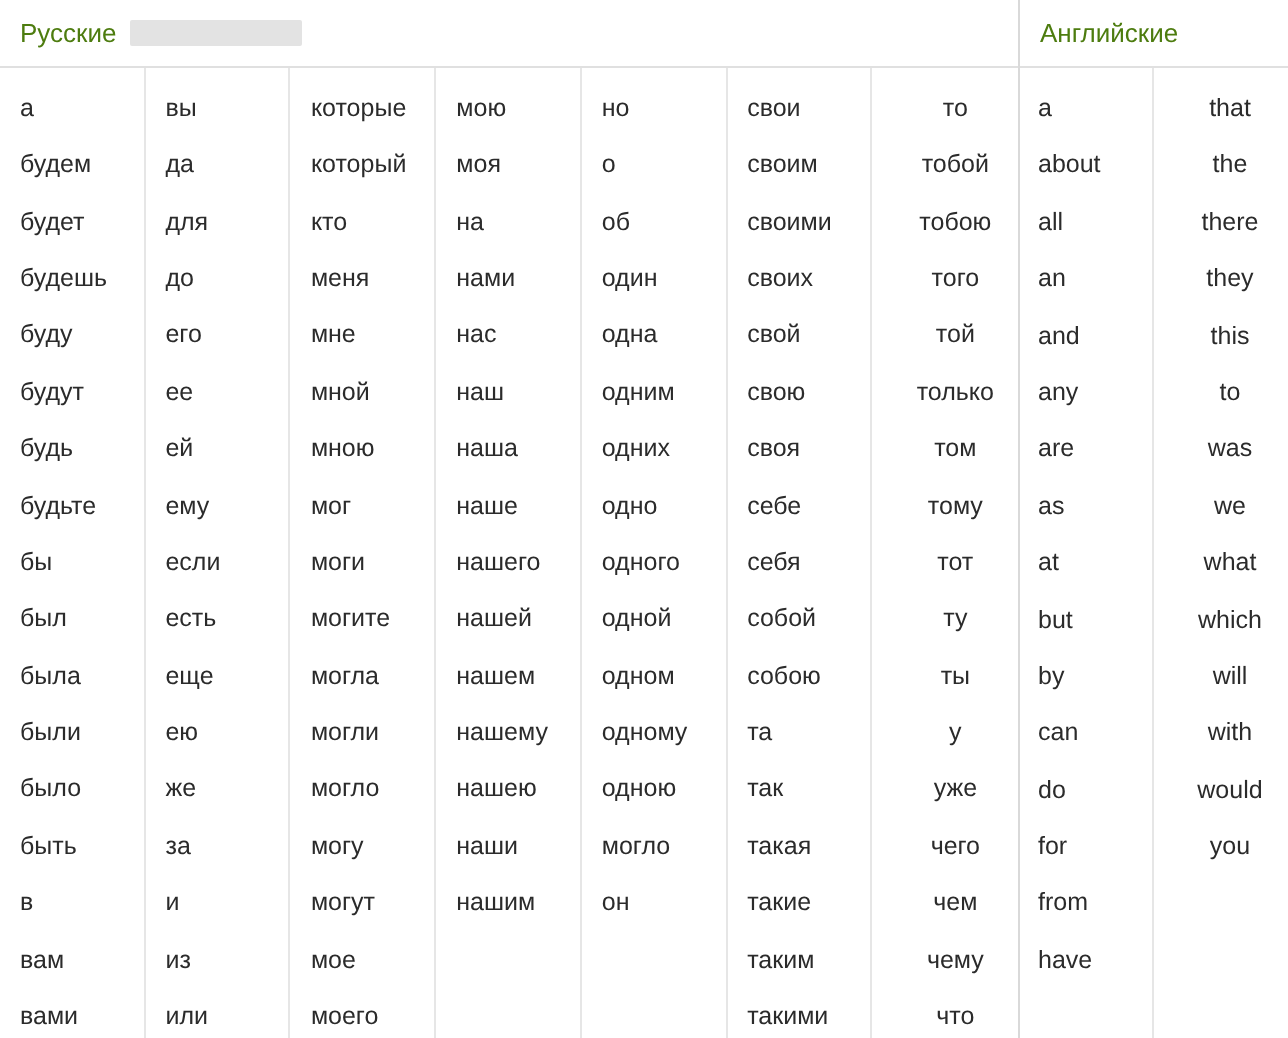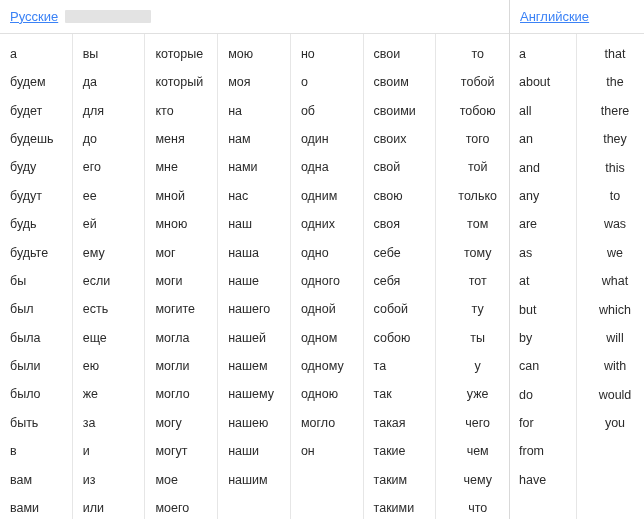--- a/index.html
+++ b/index.html
@@ -40,23 +40,22 @@
     height: 34px;
     box-sizing: border-box;
     display: flex;
     align-items: center;
     padding: 0 10px;
     border-bottom: 1px solid #e0e0e0;
     background: #ffffff;
   }
   .panel-title {
     font-size: 13px;
-    color: #3b82f6;
+    color: #4d7c0f;
     white-space: nowrap;
-    text-decoration: underline;
   }
   .title-redaction {
     display: inline-block;
     width: 86px;
     height: 13px;
     background: #e3e3e3;
     margin-left: 7px;
     vertical-align: middle;
     border-radius: 1px;
   }
@@ -160,21 +159,20 @@
           <div class="word">могло</div>
           <div class="word">могу</div>
           <div class="word">могут</div>
           <div class="word">мое</div>
           <div class="word">моего</div>
         </div>
       <div class="col">
           <div class="word">мою</div>
           <div class="word">моя</div>
           <div class="word">на</div>
-          <div class="word">нам</div>
           <div class="word">нами</div>
           <div class="word">нас</div>
           <div class="word">наш</div>
           <div class="word">наша</div>
           <div class="word">наше</div>
           <div class="word">нашего</div>
           <div class="word">нашей</div>
           <div class="word">нашем</div>
           <div class="word">нашему</div>
           <div class="word">нашею</div>

